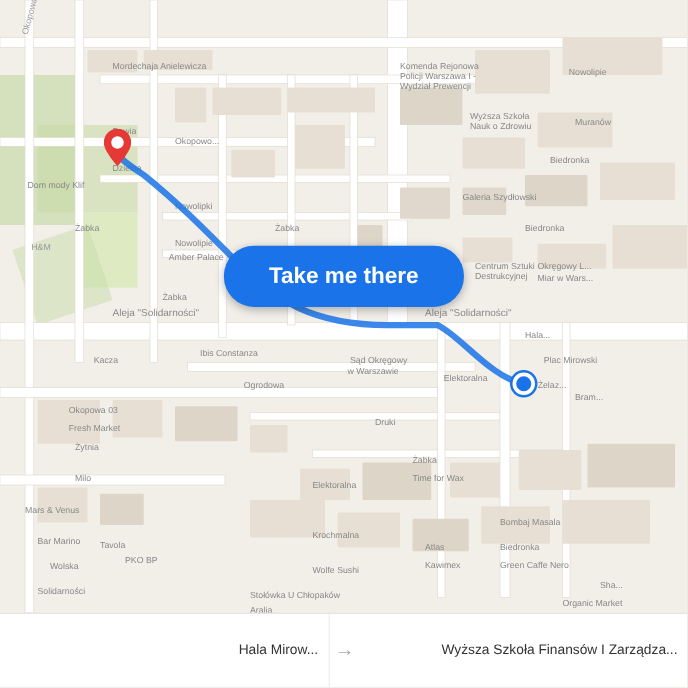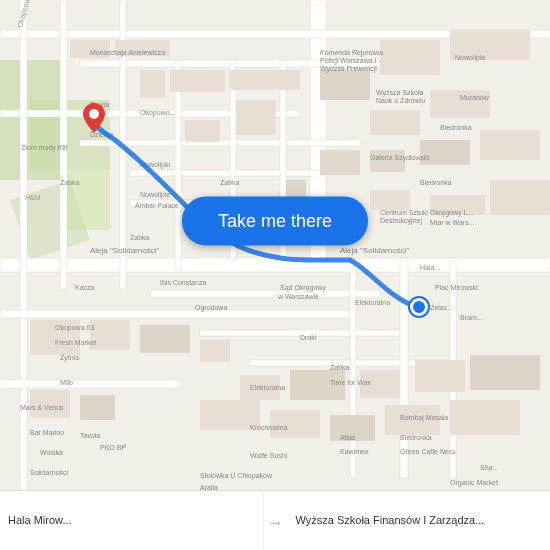--- a/index.html
+++ b/index.html
@@ -24,21 +24,21 @@
       position: absolute;
       left: 50%;
       top: 45%;
       transform: translate(-50%, -50%);
       background: #1a73e8;
       color: white;
       border: none;
       border-radius: 24px;
       padding: 14px 36px;
       font-size: 18px;
-      font-weight: 400;
+      font-weight: 700;
       cursor: pointer;
       white-space: nowrap;
       box-shadow: 0 2px 8px rgba(0,0,0,0.3);
       z-index: 10;
     }
 
     
     #attribution {
       position: absolute;
       bottom: 0;
@@ -59,21 +59,21 @@
       display: flex;
       align-items: stretch;
       border-top: 1px solid #ddd;
     }
 
     .bottom-item {
       flex: 1;
       display: flex;
       flex-direction: column;
       justify-content: center;
-      align-items: flex-start;
+      align-items: flex-end;
       padding: 4px 8px;
       border-right: 1px solid #eee;
       cursor: pointer;
     }
 
     .bottom-item:last-child {
       border-right: none;
     }
 
     .bottom-item-text {

